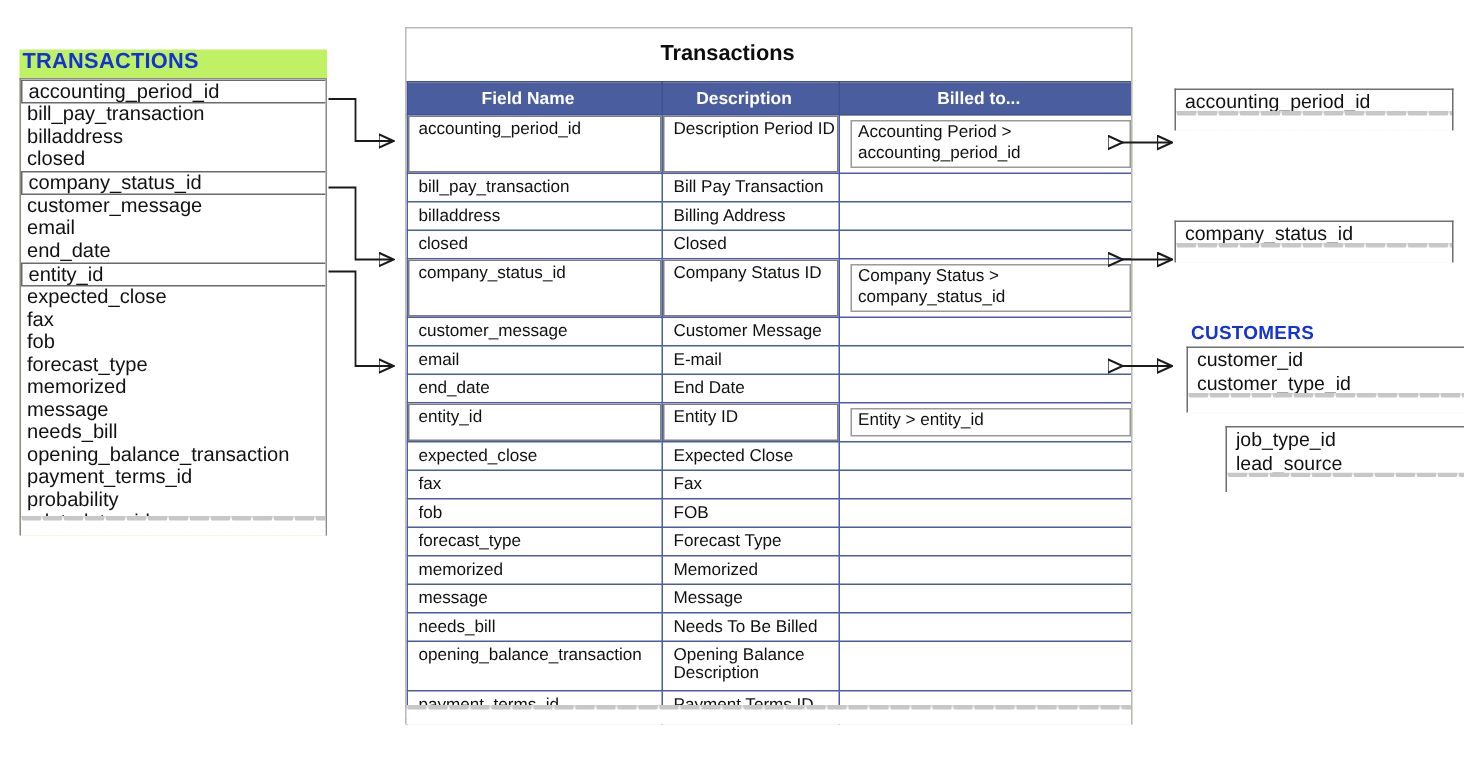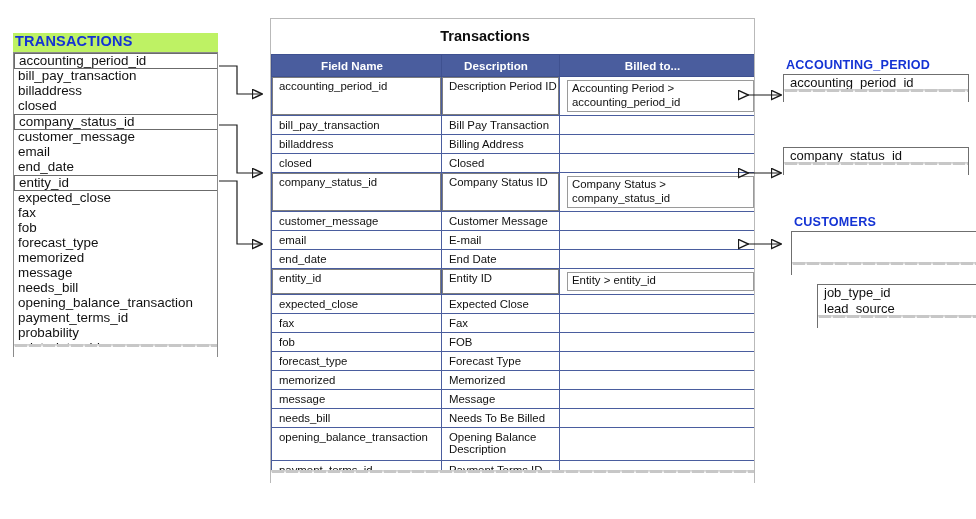--- a/index.html
+++ b/index.html
@@ -285,41 +285,44 @@
               <td class="desccell">Probability</td>
               <td class="linkcell"></td>
             </tr>
           </tbody>
       </table>
       <div class="torn"></div>
     </div>
   </div>
 
   <div class="rp" id="rp-accounting">
-    <div class="panel-title">ACCOUNTING_PERIOD</div>
     <div class="rp-box">
       <div id="ap-fields">
           <div class="fld">accounting_period_id</div>
         </div>
       <div class="torn"></div>
     </div>
   </div>
 
   <div class="rp" id="rp-company">
     <div class="rp-box">
       <div id="cs-fields">
           <div class="fld">company_status_id</div>
         </div>
       <div class="torn"></div>
     </div>
   </div>
 
   <div class="rp" id="rp-customers">
     <div class="panel-title">CUSTOMERS</div>
     <div class="rp-box b1">
+      <div id="cu-fields-1">
+          <div class="fld">customer_id</div>
+          <div class="fld">customer_type_id</div>
+        </div>
       <div class="torn"></div>
     </div>
     <div class="rp-box b2">
       <div id="cu-fields-2">
           <div class="fld">job_type_id</div>
           <div class="fld">lead_source</div>
         </div>
       <div class="torn"></div>
     </div>
   </div>

